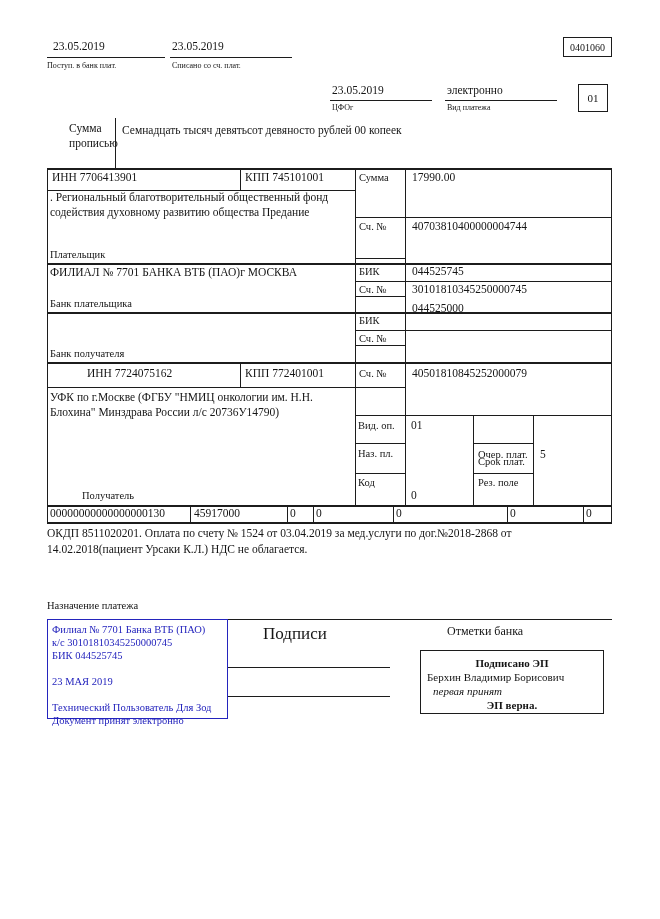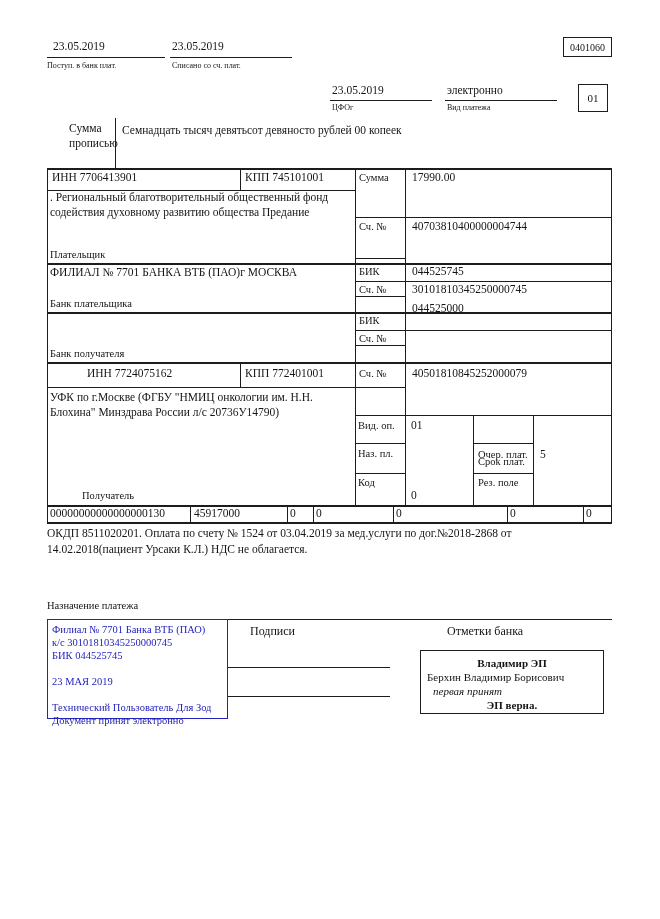--- a/index.html
+++ b/index.html
@@ -146,25 +146,25 @@
     <div class="bs-line">Филиал № 7701 Банка ВТБ (ПАО)</div>
     <div class="bs-line">к/с 30101810345250000745</div>
     <div class="bs-line">БИК 044525745</div>
     <div class="bs-line"></div>
     <div class="bs-line">23 МАЯ 2019</div>
     <div class="bs-line"></div>
     <div class="bs-line">Технический Пользователь Для Зод</div>
     <div class="bs-line">Документ принят электронно</div>
   </div>
 
-  <div class="t" style="left:250px;top:624px;font-size:12px;">Подписи</div>
+  <div class="t" style="left:263px;top:624px;font-size:17px;">Подписи</div>
   <div class="hl" style="left:228px;top:667px;width:162px;"></div>
   <div class="hl" style="left:228px;top:696px;width:162px;"></div>
 
   <div class="t" style="left:447px;top:624px;font-size:12px;">Отметки банка</div>
   <div class="stamp" style="left:420px;top:650px;width:184px;height:64px;">
-    <div class="c b">Владимир ЭП</div>
+    <div class="c b">Подписано ЭП</div>
     <div>Берхин Владимир Борисович</div>
     <div class="i" style="padding-left:6px;">первая принят</div>
     <div class="c b">ЭП верна.</div>
   </div>
 
 </div>
 
 </body></html>

